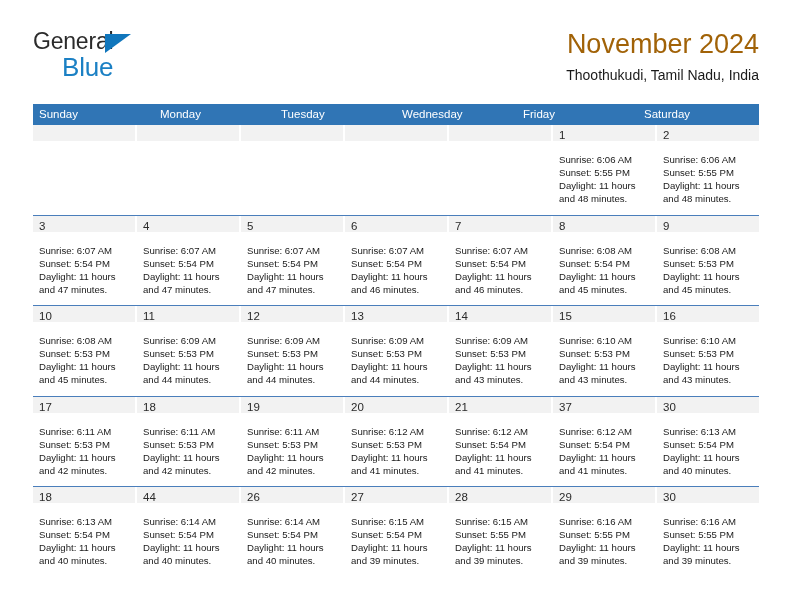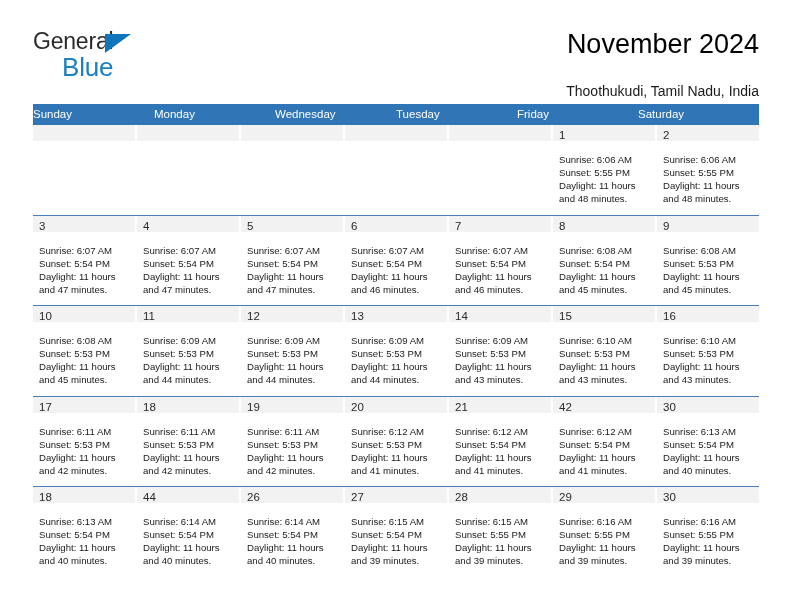--- a/index.html
+++ b/index.html
@@ -67,31 +67,31 @@
   }
 
   .title-block {
     position: absolute;
     right: 0;
     top: 0;
     text-align: right;
   }
   .cal-title {
     font-size: 27px;
-    color: #000000;
+    color: #a16207;
     line-height: 32px;
     white-space: nowrap;
     font-weight: normal;
     margin: 0;
   }
   .cal-subtitle {
     font-size: 14px;
     color: #1a1a1a;
     line-height: 20px;
-    margin-top: 21px;
+    margin-top: 5px;
     white-space: nowrap;
   }
 
   
   .calendar {
     position: absolute;
     left: 33px;
     top: 104px;
     width: 726px;
   }
@@ -99,20 +99,21 @@
   .weekday-row {
     display: flex;
     background: #3075b5;
     height: 21px;
   }
   .weekday {
     flex: 1 1 0;
     color: #ffffff;
     font-size: 11.5px;
     line-height: 21px;
+    padding-left: 6px;
     box-sizing: border-box;
     white-space: nowrap;
   }
 
   .week-row {
     display: flex;
     height: 89.6px;
     border-top: 1.5px solid #4a7ebb;
   }
   .week-row.first {
@@ -174,22 +175,22 @@
       <h1 class="cal-title">November 2024</h1>
       <div class="cal-subtitle">Thoothukudi, Tamil Nadu, India</div>
     </div>
 
   </div>
 
   <div class="calendar">
     <div class="weekday-row" id="weekday-row">
         <div class="weekday">Sunday</div>
         <div class="weekday">Monday</div>
+        <div class="weekday">Tuesday</div>
         <div class="weekday">Wednesday</div>
-        <div class="weekday">Tuesday</div>
         <div class="weekday">Friday</div>
         <div class="weekday">Saturday</div>
       </div>
     <div id="weeks-container">
         <div class="week-row first">
           <div class="day-cell empty">
             <div class="datebar"><span class="day-num"></span></div>
             <div class="day-body"></div>
           </div>
           <div class="day-cell empty">
@@ -397,21 +398,21 @@
           <div class="day-cell">
             <div class="datebar"><span class="day-num">21</span></div>
             <div class="day-body">
               <div>Sunrise: 6:12 AM</div>
               <div>Sunset: 5:54 PM</div>
               <div>Daylight: 11 hours</div>
               <div>and 41 minutes.</div>
             </div>
           </div>
           <div class="day-cell">
-            <div class="datebar"><span class="day-num">42</span></div>
+            <div class="datebar"><span class="day-num">37</span></div>
             <div class="day-body">
               <div>Sunrise: 6:12 AM</div>
               <div>Sunset: 5:54 PM</div>
               <div>Daylight: 11 hours</div>
               <div>and 41 minutes.</div>
             </div>
           </div>
           <div class="day-cell">
             <div class="datebar"><span class="day-num">30</span></div>
             <div class="day-body">

